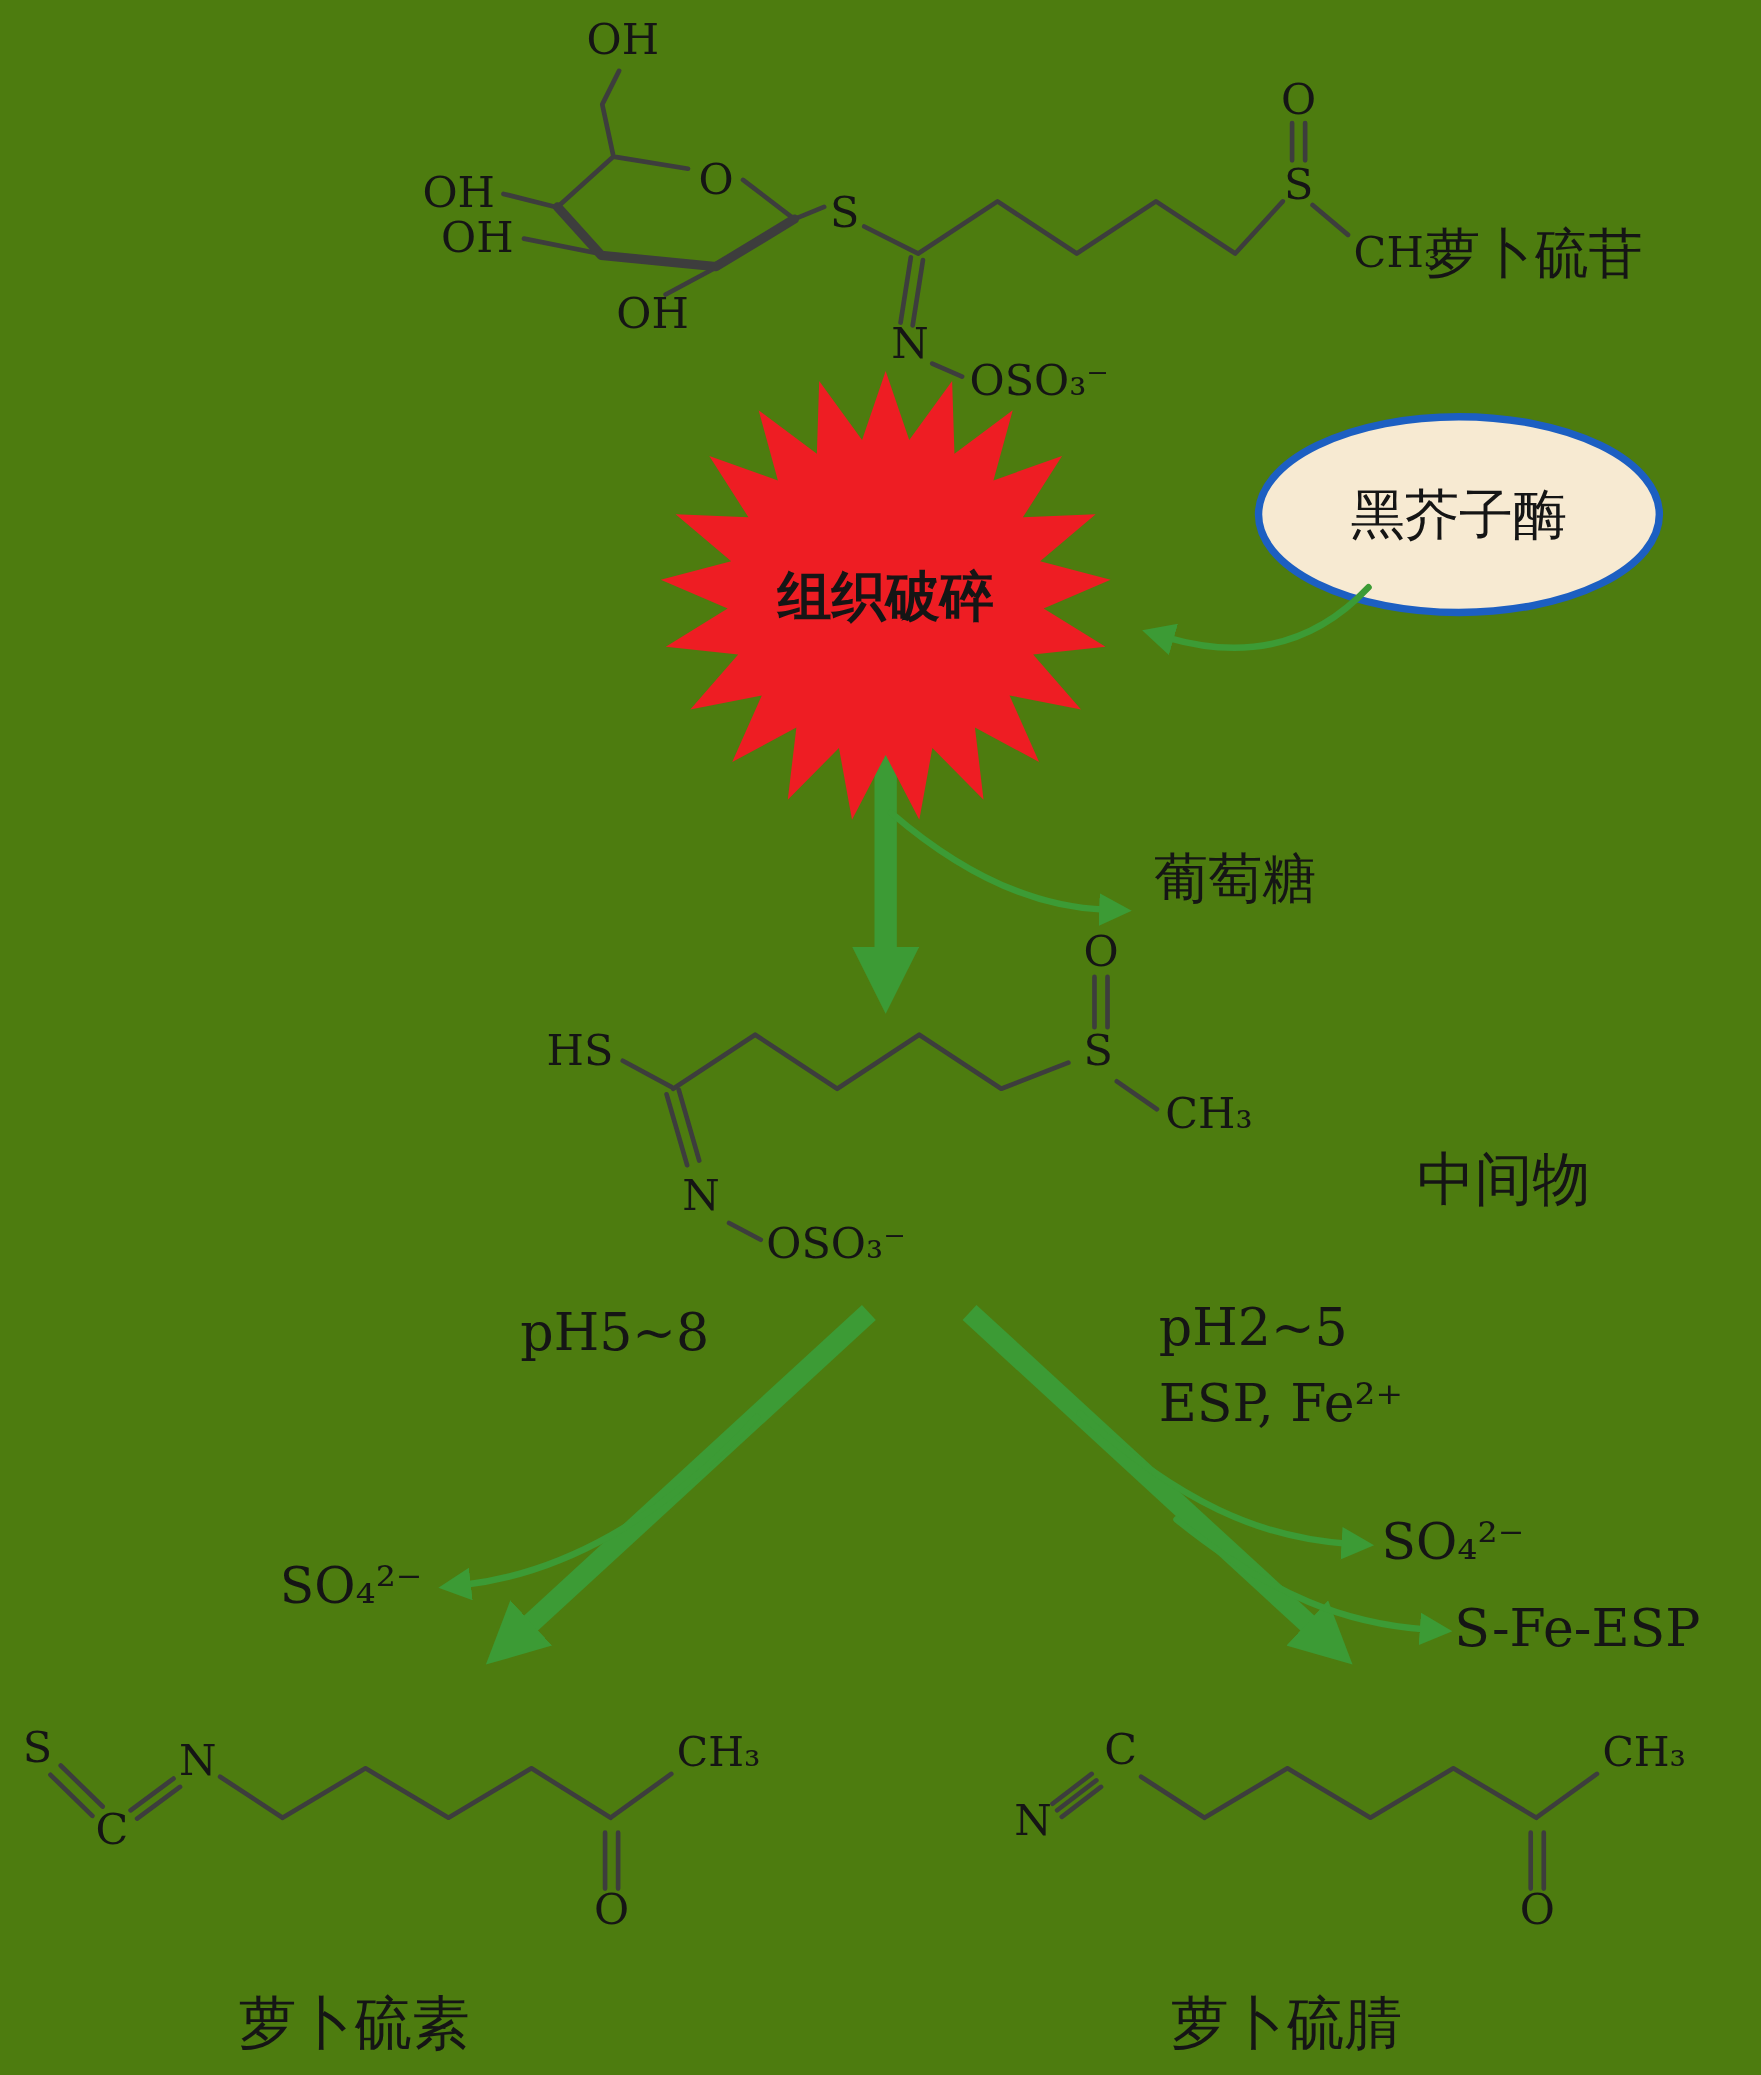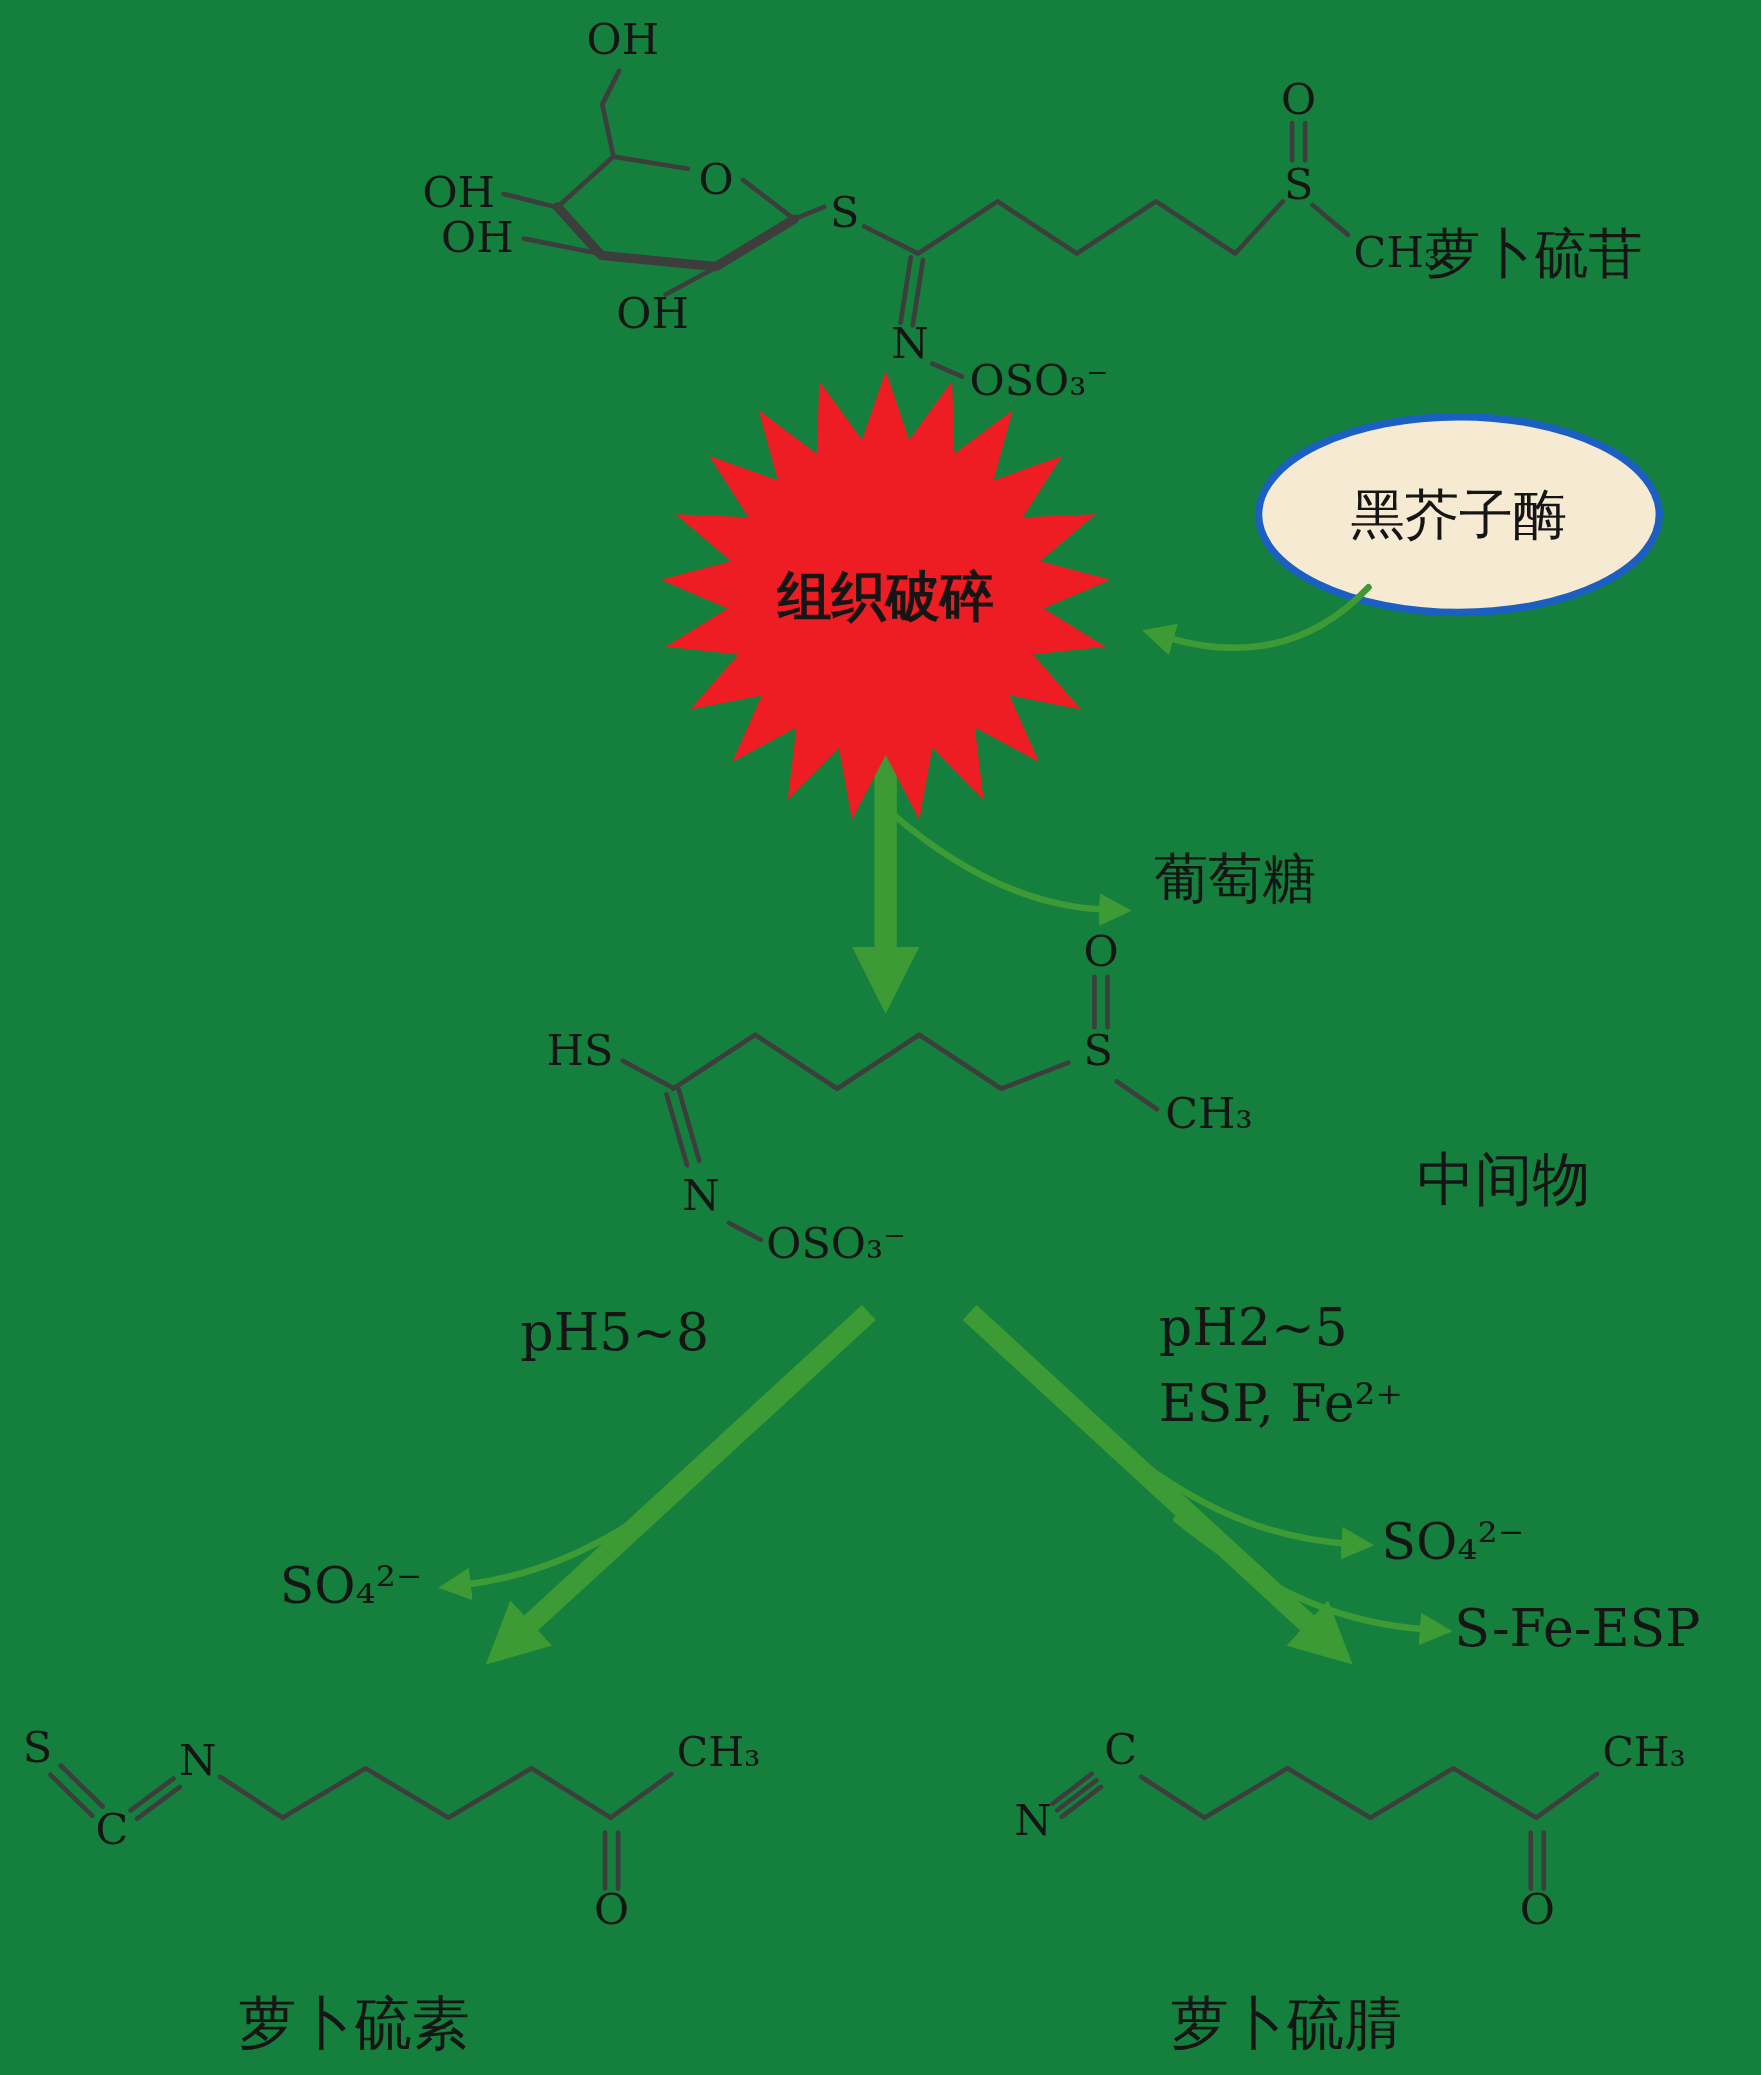--- a/index.html
+++ b/index.html
@@ -1,16 +1,16 @@
 <!DOCTYPE html>
 <html style="font-size:15px"><head>
 <meta charset="utf-8">
 <style>
   html,body{margin:0;padding:0;background:#ffffff;}
-  .stage{position:relative;width:1762px;height:2075px;background:#15803d;overflow:hidden;}
+  .stage{position:relative;width:1762px;height:2075px;background:#4d7c0f;overflow:hidden;}
   svg{position:absolute;left:0;top:0;}
   text{font-family:"DejaVu Serif","Liberation Serif",serif;fill:#151515;}
   .atom{font-size:46px;}
   .atom-sm{font-size:44px;}
   .sub{font-size:46px;}
   .so4{font-size:54px;}
   .cond{font-size:56px;}
   .cjk{font-size:58px;font-family:"DejaVu Serif","Liberation Serif",serif;}
   .cjk-big{font-size:62px;font-family:"DejaVu Serif","Liberation Serif",serif;}
   .burst-label{font-size:58px;font-weight:bold;}

